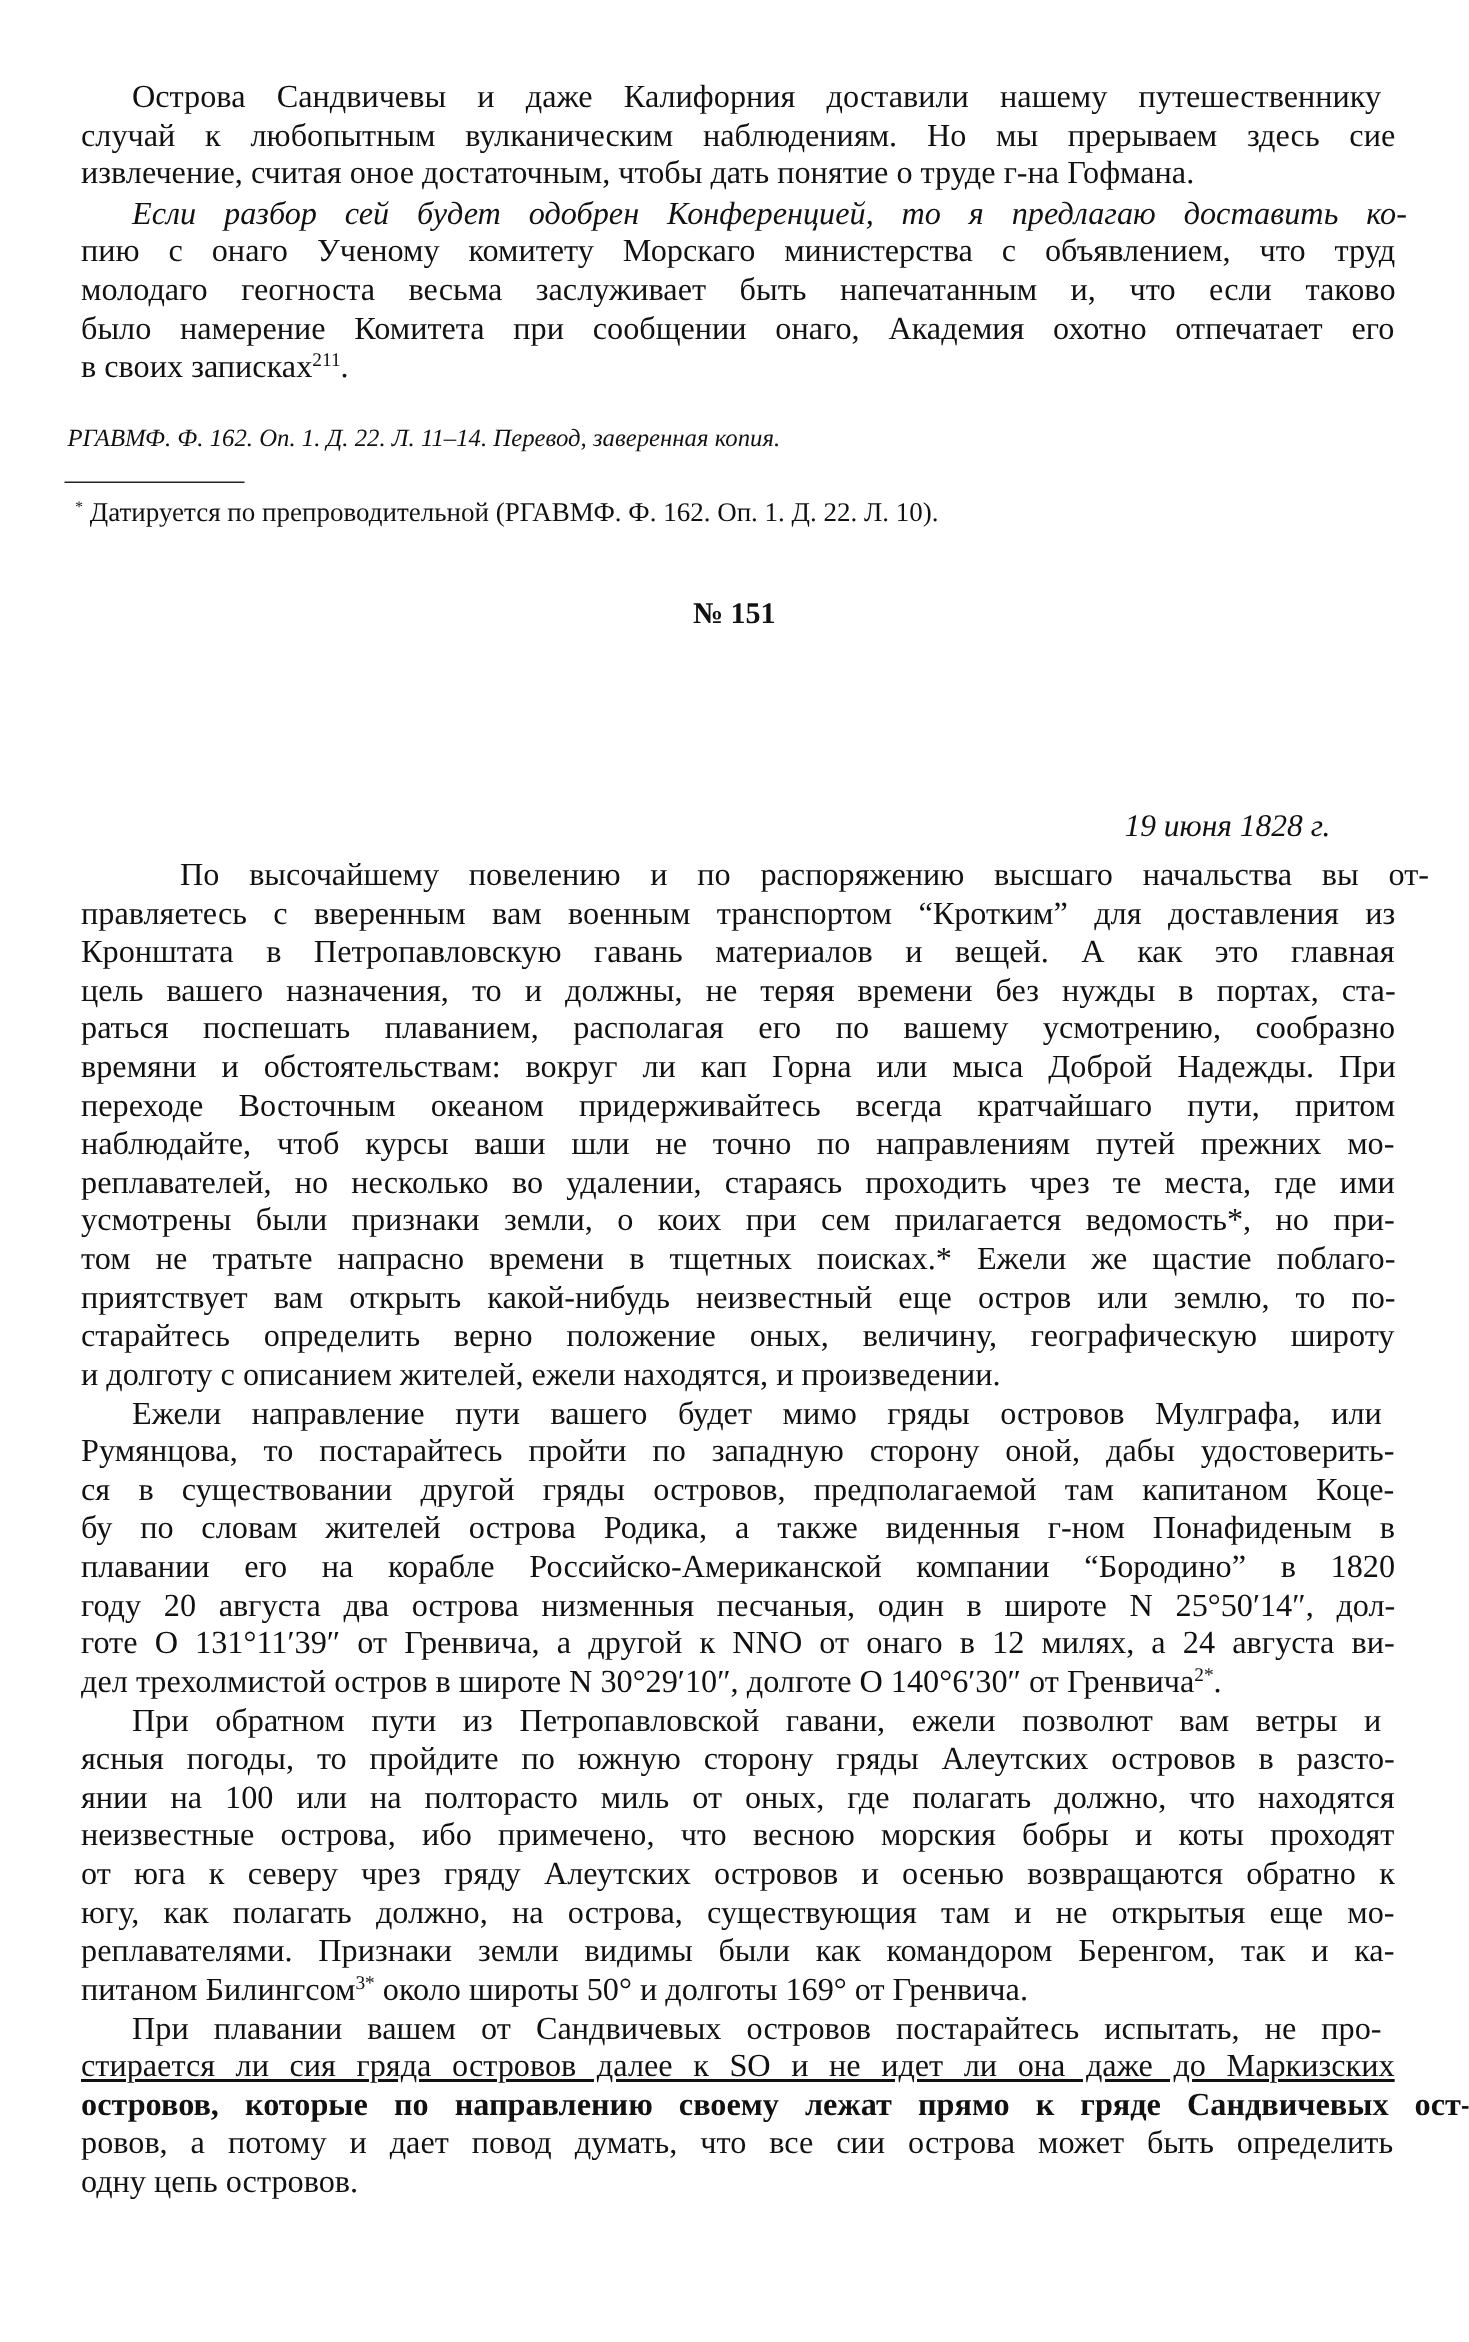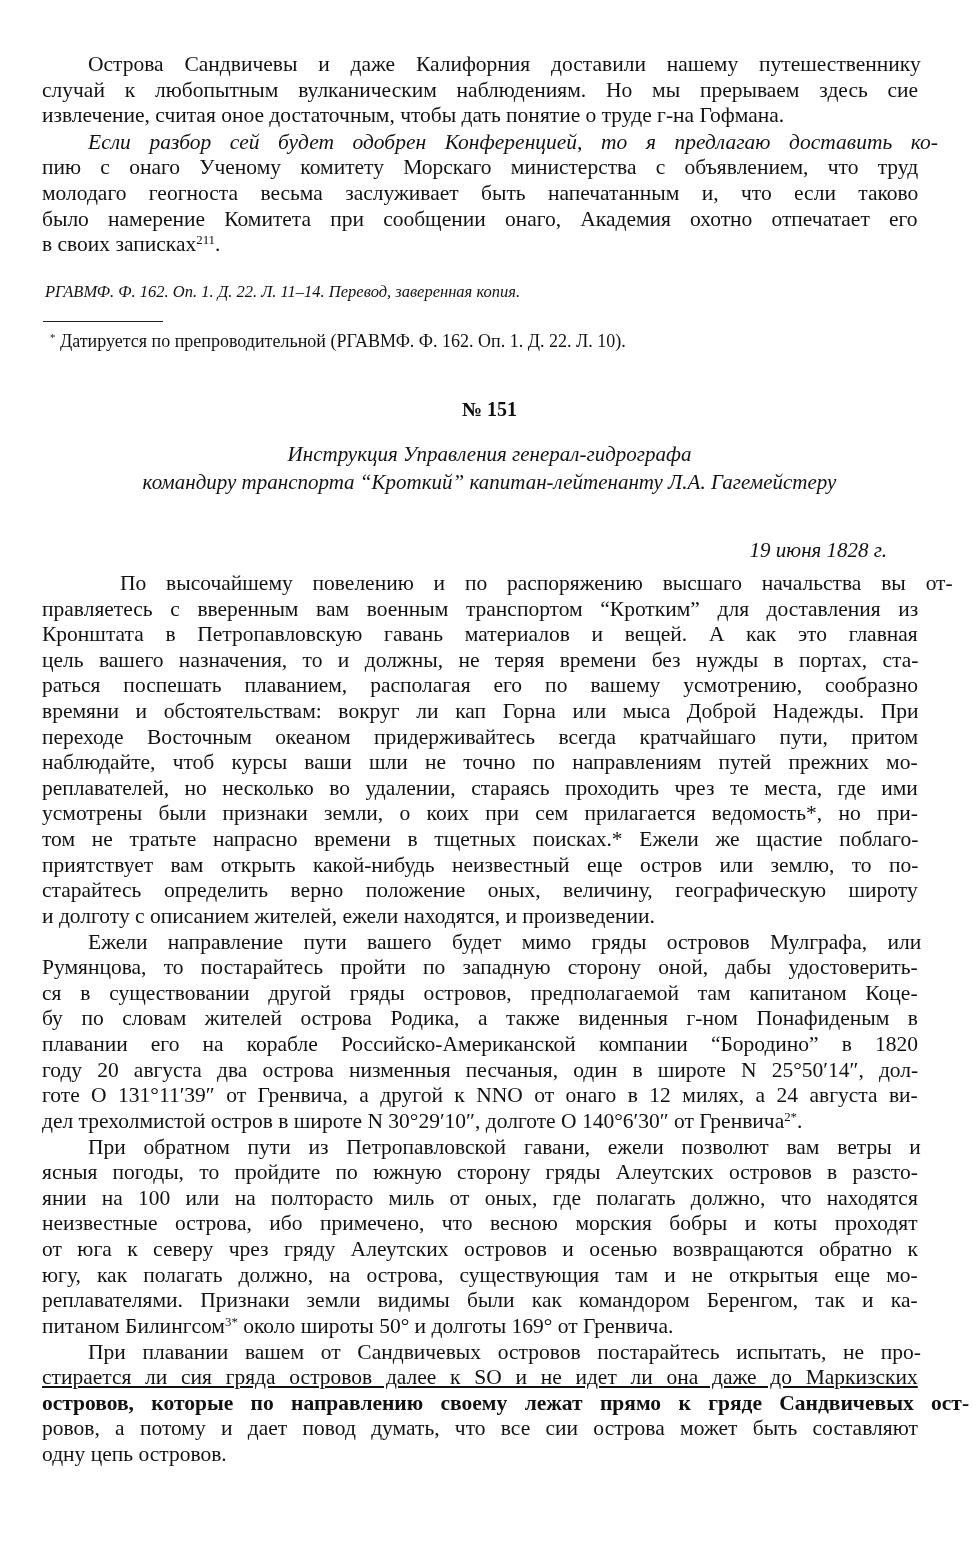--- a/index.html
+++ b/index.html
@@ -1,19 +1,19 @@
 <!DOCTYPE html>
 <html><head>
 <meta charset="utf-8">
 <style>
   html, body { margin: 0; padding: 0; background: #ffffff; }
   body { width: 979px; height: 1561px; position: relative; overflow: hidden; color: #111; }
   .page { position: absolute; left: 0; top: 0; width: 979px; height: 1561px; }
   .line {
-    position: absolute; left: 42px; width: 876px; height: 25px;
+    position: absolute; left: 54px; width: 876px; height: 25px;
     font-family: "Liberation Serif", serif; font-size: 21.5px; line-height: 25px;
     white-space: nowrap; text-align: justify; text-align-last: justify;
   }
   .line.last { text-align-last: left; }
   .line.indent { left: 88px; width: 833px; }
   .fit { display: inline-block; transform-origin: left top; }
   .src {
     position: absolute; left: 45px; top: 282px;
     font-family: "Liberation Serif", serif; font-style: italic; font-size: 16.5px;
     white-space: nowrap;
@@ -58,22 +58,20 @@
     <div class="line" style="top:181px"><span class="fit" style="word-spacing: 17px;">молодаго геогноста весьма заслуживает быть напечатанным и, что если таково</span></div>
     <div class="line" style="top:207px"><span class="fit" style="word-spacing: 13.7778px;">было намерение Комитета при сообщении онаго, Академия охотно отпечатает его</span></div>
     <div class="line last" style="top:232px"><span class="fit"><span>в своих записках</span><sup>211</sup><span>.</span></span></div>
   </div>
 
   <div class="src">РГАВМФ. Ф. 162. Оп. 1. Д. 22. Л. 11–14. Перевод, заверенная копия.</div>
   <div class="rule"></div>
   <div class="fn"><sup>*</sup> <span>Датируется по препроводительной (РГАВМФ. Ф. 162. Оп. 1. Д. 22. Л. 10).</span></div>
 
   <div class="docnum">№ 151</div>
-  <div class="title" style="top:442px">Инструкция Управления генерал-гидрографа</div>
-  <div class="title" style="top:470px">командиру транспорта “Кроткий” капитан-лейтенанту Л.А. Гагемейстеру</div>
   <div class="date">19 июня 1828 г.</div>
 
   <div>
     <div class="line indent" style="top:571px"><span class="fit" style="word-spacing: 14.4444px; margin-left: 32px;">По высочайшему повелению и по распоряжению высшаго начальства вы от-</span></div>
     <div class="line" style="top:597px"><span class="fit" style="word-spacing: 12.2222px;">правляетесь с вверенным вам военным транспортом “Кротким” для доставления из</span></div>
     <div class="line" style="top:622px"><span class="fit" style="word-spacing: 16.3px;">Кронштата в Петропавловскую гавань материалов и вещей. А как это главная</span></div>
     <div class="line" style="top:648px"><span class="fit" style="word-spacing: 10px;">цель вашего назначения, то и должны, не теряя времени без нужды в портах, ста-</span></div>
     <div class="line" style="top:673px"><span class="fit" style="word-spacing: 17.625px;">раться поспешать плаванием, располагая его по вашему усмотрению, сообразно</span></div>
     <div class="line" style="top:699px"><span class="fit" style="word-spacing: 11.2727px;">времяни и обстоятельствам: вокруг ли кап Горна или мыса Доброй Надежды. При</span></div>
     <div class="line" style="top:725px"><span class="fit" style="word-spacing: 18px;">переходе Восточным океаном придерживайтесь всегда кратчайшаго пути, притом</span></div>
@@ -105,17 +103,17 @@
     <div class="line" style="top:1237px"><span class="fit" style="word-spacing: 10.0833px;">от юга к северу чрез гряду Алеутских островов и осенью возвращаются обратно к</span></div>
     <div class="line" style="top:1263px"><span class="fit" style="word-spacing: 10.75px;">югу, как полагать должно, на острова, существующия там и не открытыя еще мо-</span></div>
     <div class="line" style="top:1288px"><span class="fit" style="word-spacing: 11.8px;">реплавателями. Признаки земли видимы были как командором Беренгом, так и ка-</span></div>
     <div class="line last" style="top:1314px"><span class="fit"><span>питаном Билингсом</span><sup>3*</sup><span> около широты 50° и долготы 169° от Гренвича.</span></span></div>
   </div>
 
   <div>
     <div class="line indent" style="top:1340px"><span class="fit" style="word-spacing: 11.3333px;">При плавании вашем от Сандвичевых островов постарайтесь испытать, не про-</span></div>
     <div class="line" style="top:1365px"><span class="fit" style="word-spacing: 8.33333px; text-decoration: underline;">стирается ли сия гряда островов далее к SO и не идет ли она даже до Маркизских</span></div>
     <div class="line" style="top:1391px"><span class="fit" style="word-spacing: 12px; font-weight: bold;">островов, которые по направлению своему лежат прямо к гряде Сандвичевых ост-</span></div>
-    <div class="line" style="top:1416px"><span class="fit" style="word-spacing: 9.92308px;">ровов, а потому и дает повод думать, что все сии острова может быть составляют</span></div>
+    <div class="line" style="top:1416px"><span class="fit" style="word-spacing: 9.92308px;">ровов, а потому и дает повод думать, что все сии острова может быть определить</span></div>
     <div class="line last" style="top:1442px"><span class="fit">одну цепь островов.</span></div>
   </div>
 
 </div>
 
 </body></html>

